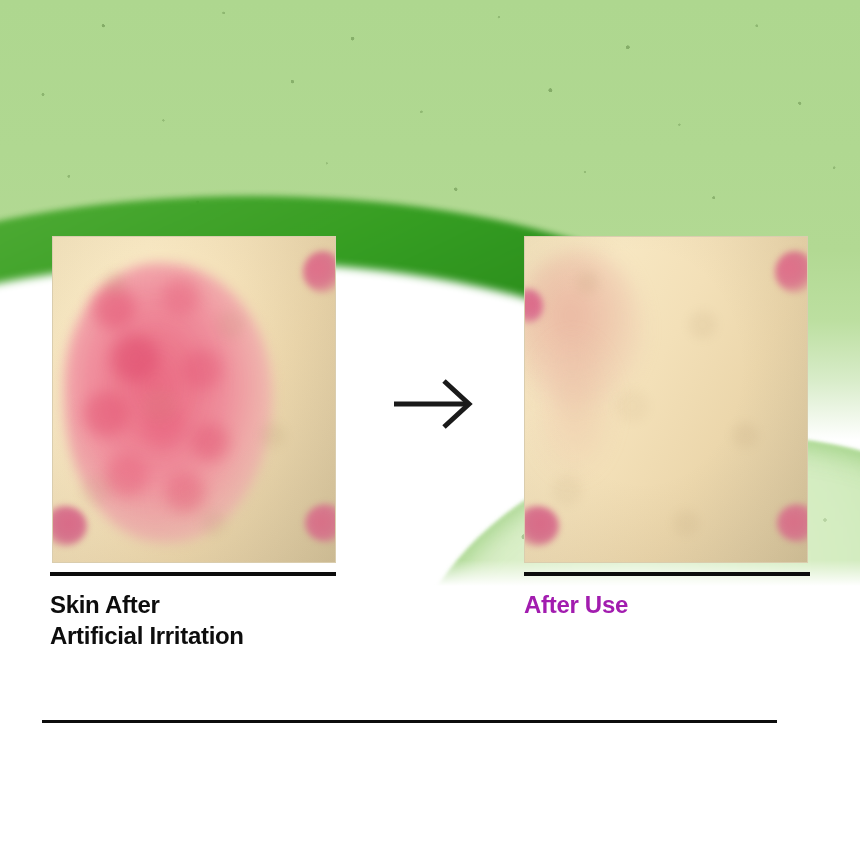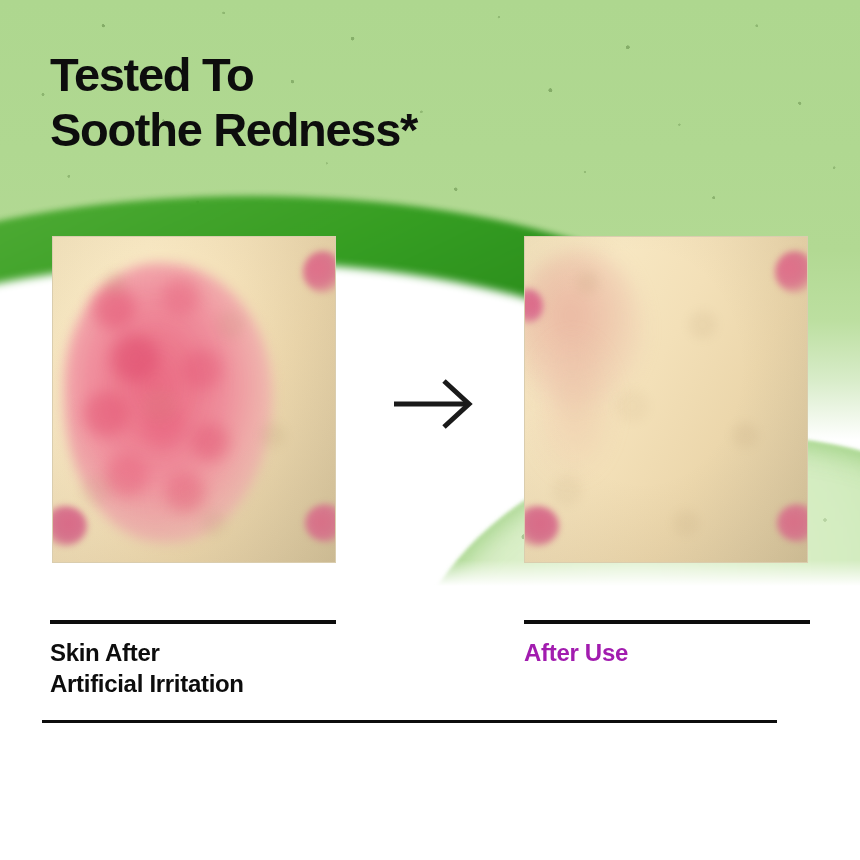--- a/index.html
+++ b/index.html
@@ -270,21 +270,21 @@
 
   
   .arrow-wrap {
     position: absolute;
     left: 392px; top: 376px;
     width: 86px; height: 56px;
   }
   .arrow-wrap svg { display: block; }
 
   
-  .caption-block { position: absolute; margin-top: 48px; }
+  .caption-block { position: absolute; }
   .caption-before { left: 50px; top: 572px; width: 286px; }
   .caption-after  { left: 524px; top: 572px; width: 286px; }
 
   .caption-rule {
     width: 100%;
     height: 4px;
     background: #0d0d0d;
     margin-bottom: 14px;
   }
   .caption-text {
@@ -326,22 +326,20 @@
     <div class="bg-green-band"></div>
     <div class="bg-band-cut"></div>
     <div class="bg-white-left"></div>
     <div class="bg-white-middle"></div>
     <div class="bg-green-disc"></div>
     <div class="bg-green-disc-rim"></div>
     <div class="bg-disc-speckles"></div>
     <div class="bg-white-bottom"></div>
   </div>
 
-  <h1 class="headline">Tested To
-Soothe Redness*</h1>
 
   <div class="photo photo-before">
     <div class="skin-base"></div>
     <div class="rash-strong"></div>
     <div class="rash-mottle"></div>
     <div class="skin-grain"></div>
     <div class="blob blob-tr"></div>
     <div class="blob blob-bl"></div>
     <div class="blob blob-br"></div>
     <div class="skin-vignette"></div>

